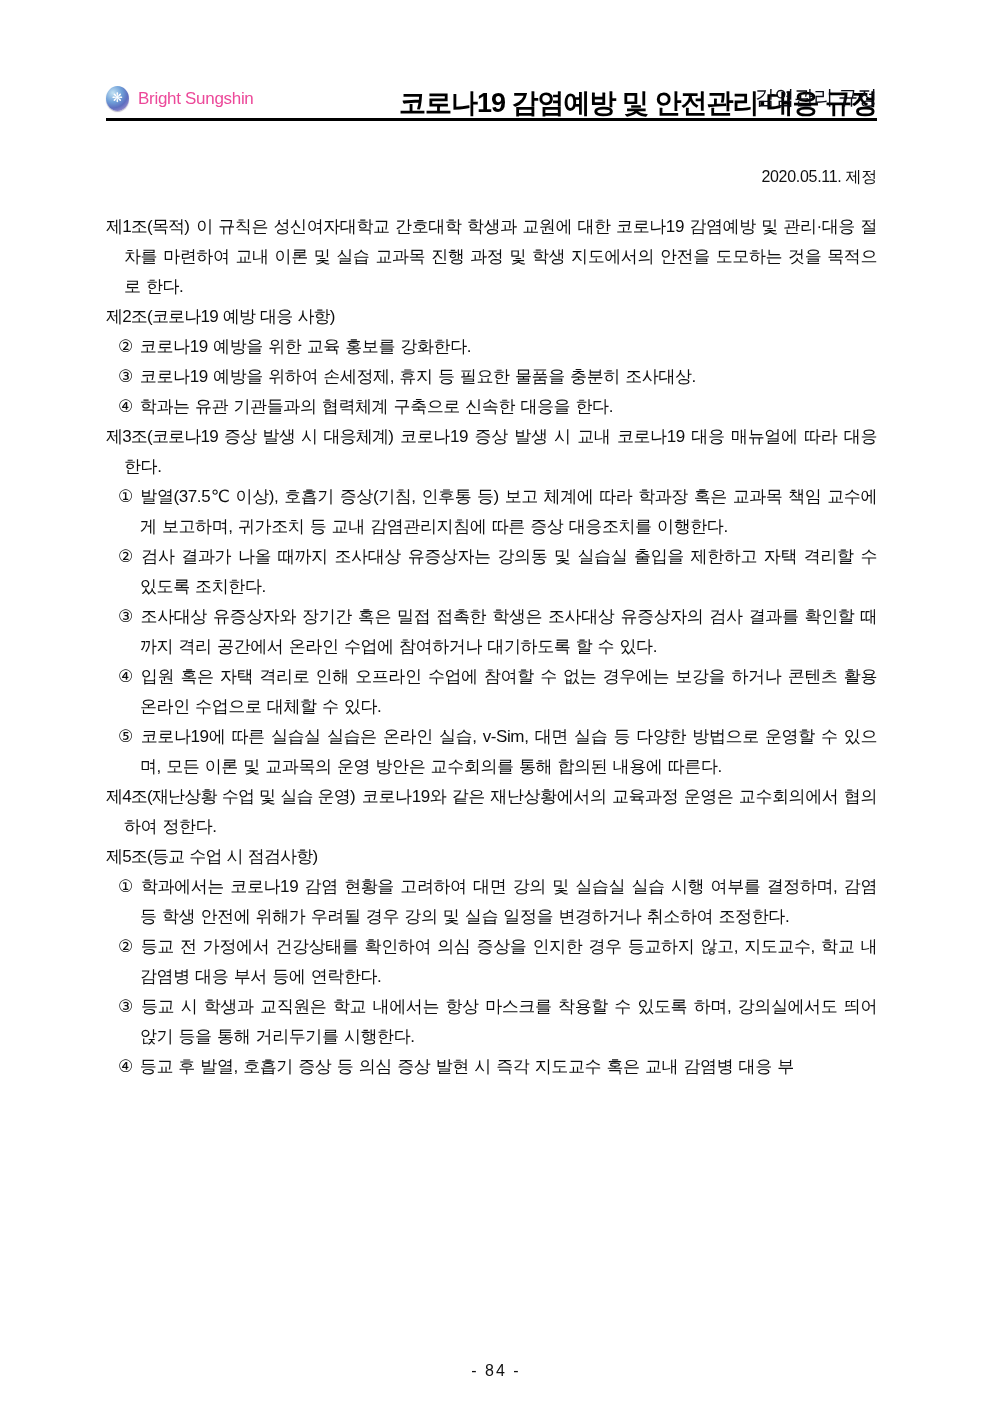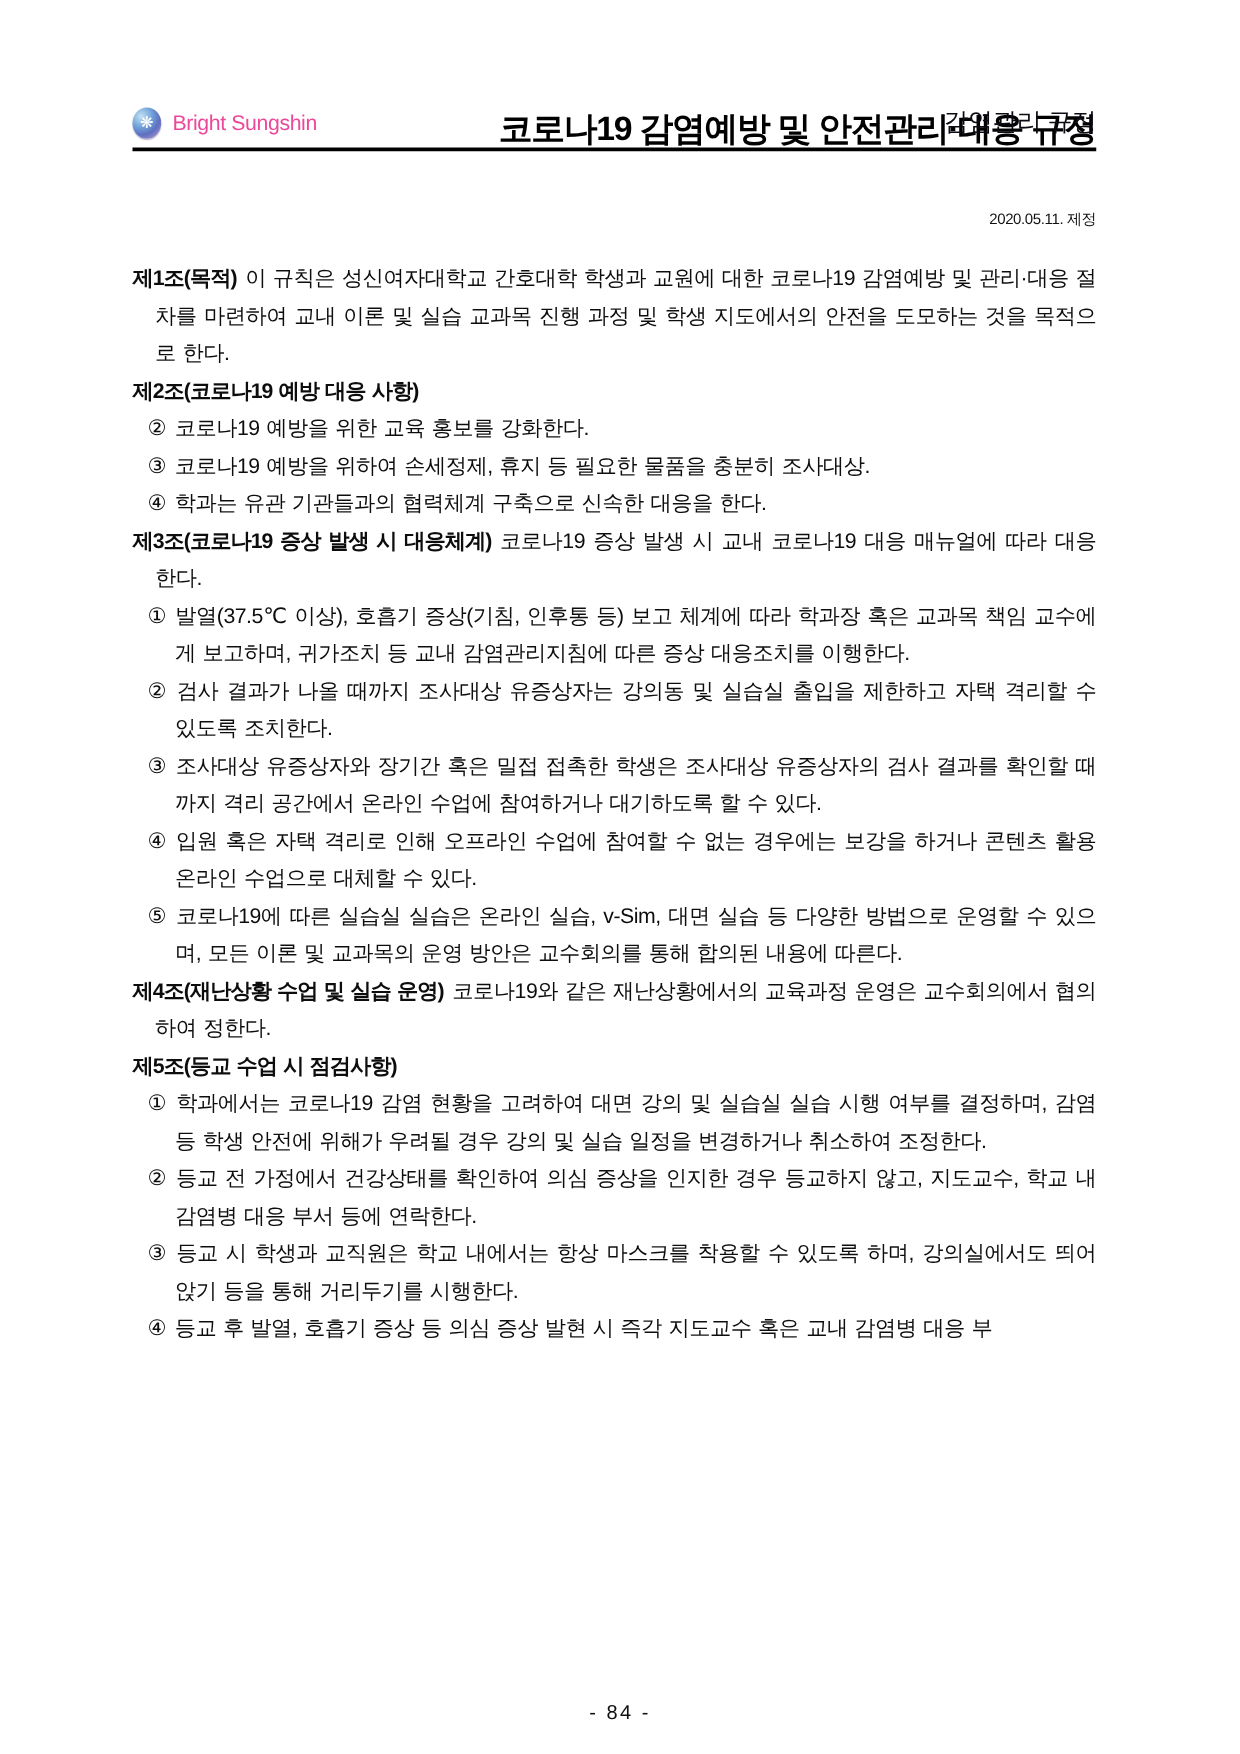--- a/index.html
+++ b/index.html
@@ -31,34 +31,34 @@
   
   .title{
     margin:85px 115px 0 106px;
     text-align:right;
     font-size:27px;font-weight:700;letter-spacing:-1px;
     color:#000000;
   }
   .enactment{
     margin:46px 115px 0 106px;
     text-align:right;
-    font-size:12px;letter-spacing:-0.3px;
+    font-size:16px;letter-spacing:-0.3px;
   }
   
   .body{
     margin:24px 115px 0 106px;
     font-size:17px;line-height:30px;
     text-align:justify;
     letter-spacing:-0.4px;
     word-spacing:1px;
     color:#0d0d0d;
   }
   p.article{margin:0;padding-left:18px;text-indent:-18px;}
   p.item{margin:0 0 0 12px;padding-left:22px;text-indent:-22px;}
-  .art-head{font-weight:700;margin-right:7px;letter-spacing:-0.8px;}
+  .art-head{font-weight:400;margin-right:7px;letter-spacing:-0.8px;}
   .item-num{margin-right:7px;}
   
   .footer{
     position:absolute;top:1362px;left:0;width:100%;
     text-align:center;font-size:16px;letter-spacing:2px;color:#111111;
   }
 </style>
 </head>
 <body>
 

